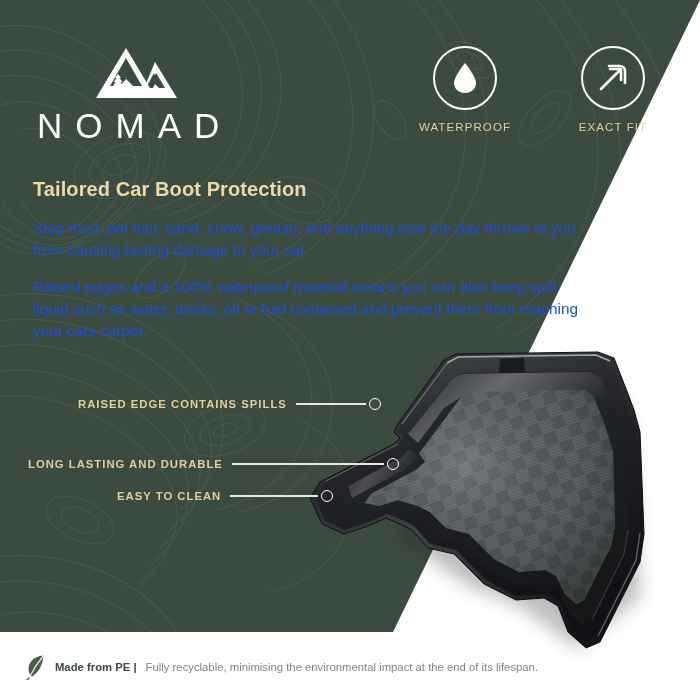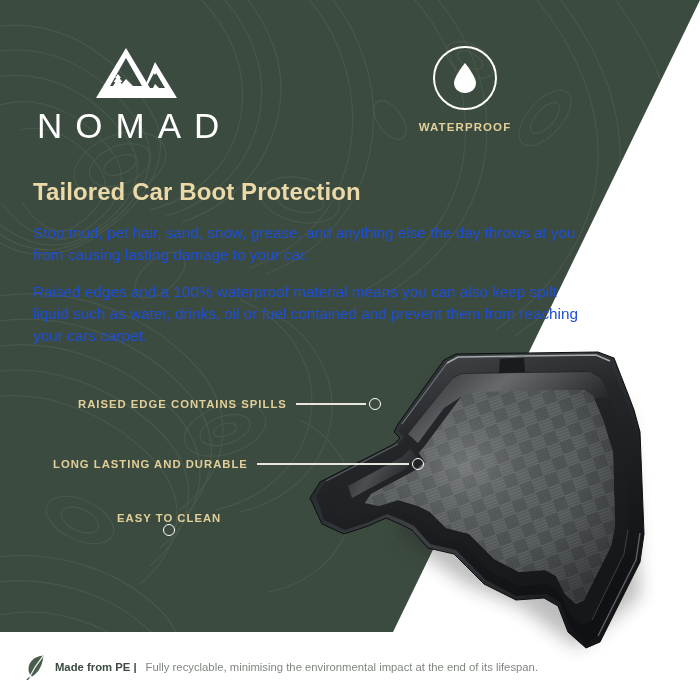--- a/index.html
+++ b/index.html
@@ -35,50 +35,50 @@
   }
 
   #badges{position:absolute;left:418px;top:46px;width:250px;display:flex;gap:54px;}
   .badge{width:94px;text-align:center;}
   .badge-ring{
     width:60px;height:60px;border-radius:50%;
     border:2.3px solid #ffffff;margin:0 auto 11px auto;
     display:flex;align-items:center;justify-content:center;
   }
   .badge-label{
-    color:#e2cf99;font-size:11.5px;font-weight:bold;letter-spacing:1.1px;
+    color:#e2cf99;font-size:11.5px;font-weight:normal;letter-spacing:1.1px;
   }
 
   
   #copy{position:absolute;left:33px;top:178px;width:560px;}
   #headline{
-    color:#ecd9a8;font-size:24px;font-weight:bold;margin:0 0 13px 0;
+    color:#ecd9a8;font-size:20px;font-weight:bold;margin:0 0 13px 0;
     letter-spacing:.1px;
   }
   .para{
     color:#1d4ed8;font-size:15.3px;line-height:1.42;margin:16px 0 16px 0;
     font-weight:400;
   }
 
   
   .callout{position:absolute;display:flex;align-items:center;height:16px;}
   .callout-label{
     color:#e2cf99;font-size:11.3px;font-weight:bold;letter-spacing:1px;
     white-space:nowrap;
   }
   .callout-line{height:1.4px;background:#e8e6dd;margin:0 3px 0 9px;}
   .callout-dot{
     width:12px;height:12px;border-radius:50%;
     border:1.6px solid #ffffff;box-sizing:border-box;flex:none;
   }
   #callout-0{left:78px;top:396px;}
   #callout-0 .callout-line{width:70px;}
-  #callout-1{left:28px;top:456px;margin-left:25px;}
+  #callout-1{left:28px;top:456px;}
   #callout-1 .callout-line{width:152px;}
-  #callout-2{left:117px;top:512px;flex-direction:column;}
+  #callout-2{left:117px;top:488px;}
   #callout-2 .callout-line{width:88px;}
 
   
   #product{position:absolute;left:248px;top:348px;width:452px;height:322px;}
   #product svg{display:block;width:452px;height:322px;}
 
   
   #footer{
     position:absolute;left:0;bottom:0;width:564px;height:66px;
     display:flex;align-items:center;justify-content:center;gap:9px;
@@ -164,20 +164,32 @@
 
     <div class="badge">
       <div class="badge-ring">
         <svg width="26" height="32" viewBox="0 0 26 32" xmlns="http://www.w3.org/2000/svg">
           <path d="M13 1 C13 1 2 14.5 2 21 C2 26.8 6.9 31 13 31 C19.1 31 24 26.8 24 21 C24 14.5 13 1 13 1 Z" fill="#ffffff"></path>
         </svg>
       </div>
       <div class="badge-label">WATERPROOF</div>
     </div>
 
+    <div class="badge">
+      <div class="badge-ring">
+        <svg width="34" height="34" viewBox="0 0 34 34" xmlns="http://www.w3.org/2000/svg">
+          <g fill="none" stroke="#ffffff" stroke-width="2.6" stroke-linecap="round" stroke-linejoin="round">
+            <path d="M13 5 H24 A5 5 0 0 1 29 10 V22"></path>
+            <path d="M5 28 L24 9"></path>
+            <path d="M14 8 L25 8 L25 19"></path>
+          </g>
+        </svg>
+      </div>
+      <div class="badge-label">EXACT FIT</div>
+    </div>
 
   </div>
 
   <div id="copy">
     <h1 id="headline">Tailored Car Boot Protection</h1>
     <p class="para">Stop mud, pet hair, sand, snow, grease, and anything else the day throws at you from causing lasting damage to your car.</p>
     <p class="para">Raised edges and a 100% waterproof material means you can also keep spilt liquid such as water, drinks, oil or fuel contained and prevent them from reaching your cars carpet.</p>
   </div>
 
   <div id="product">

